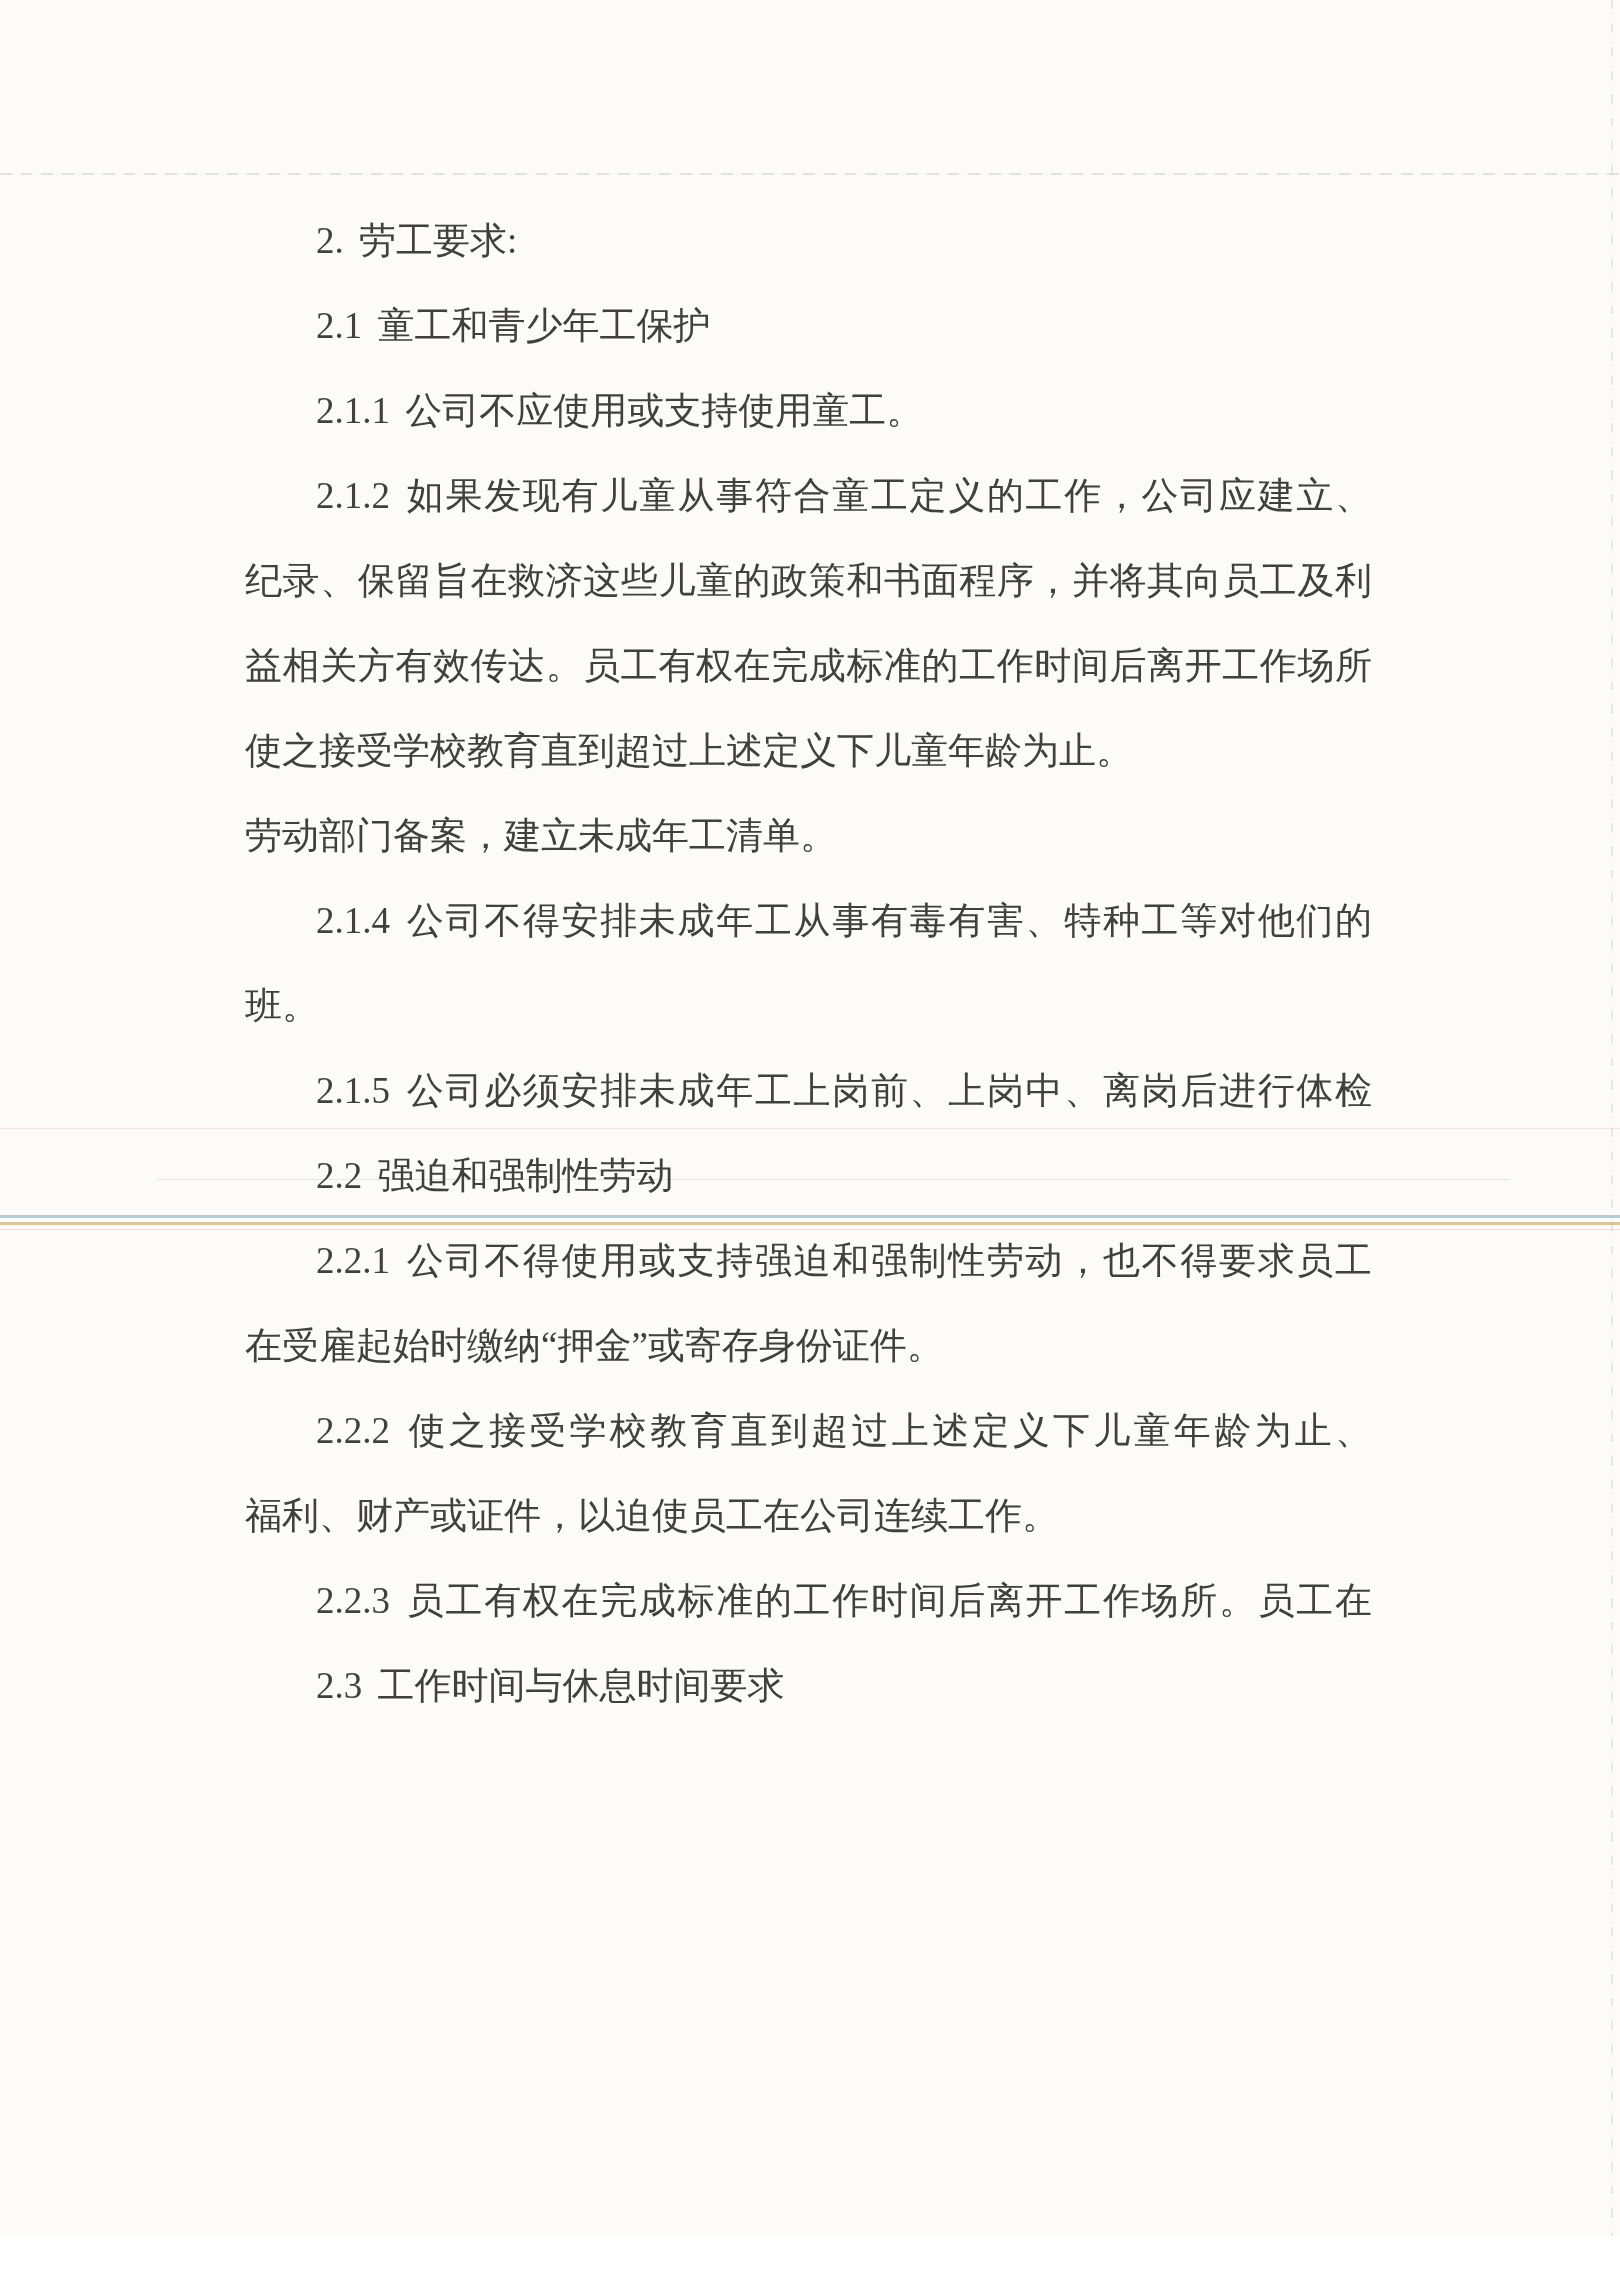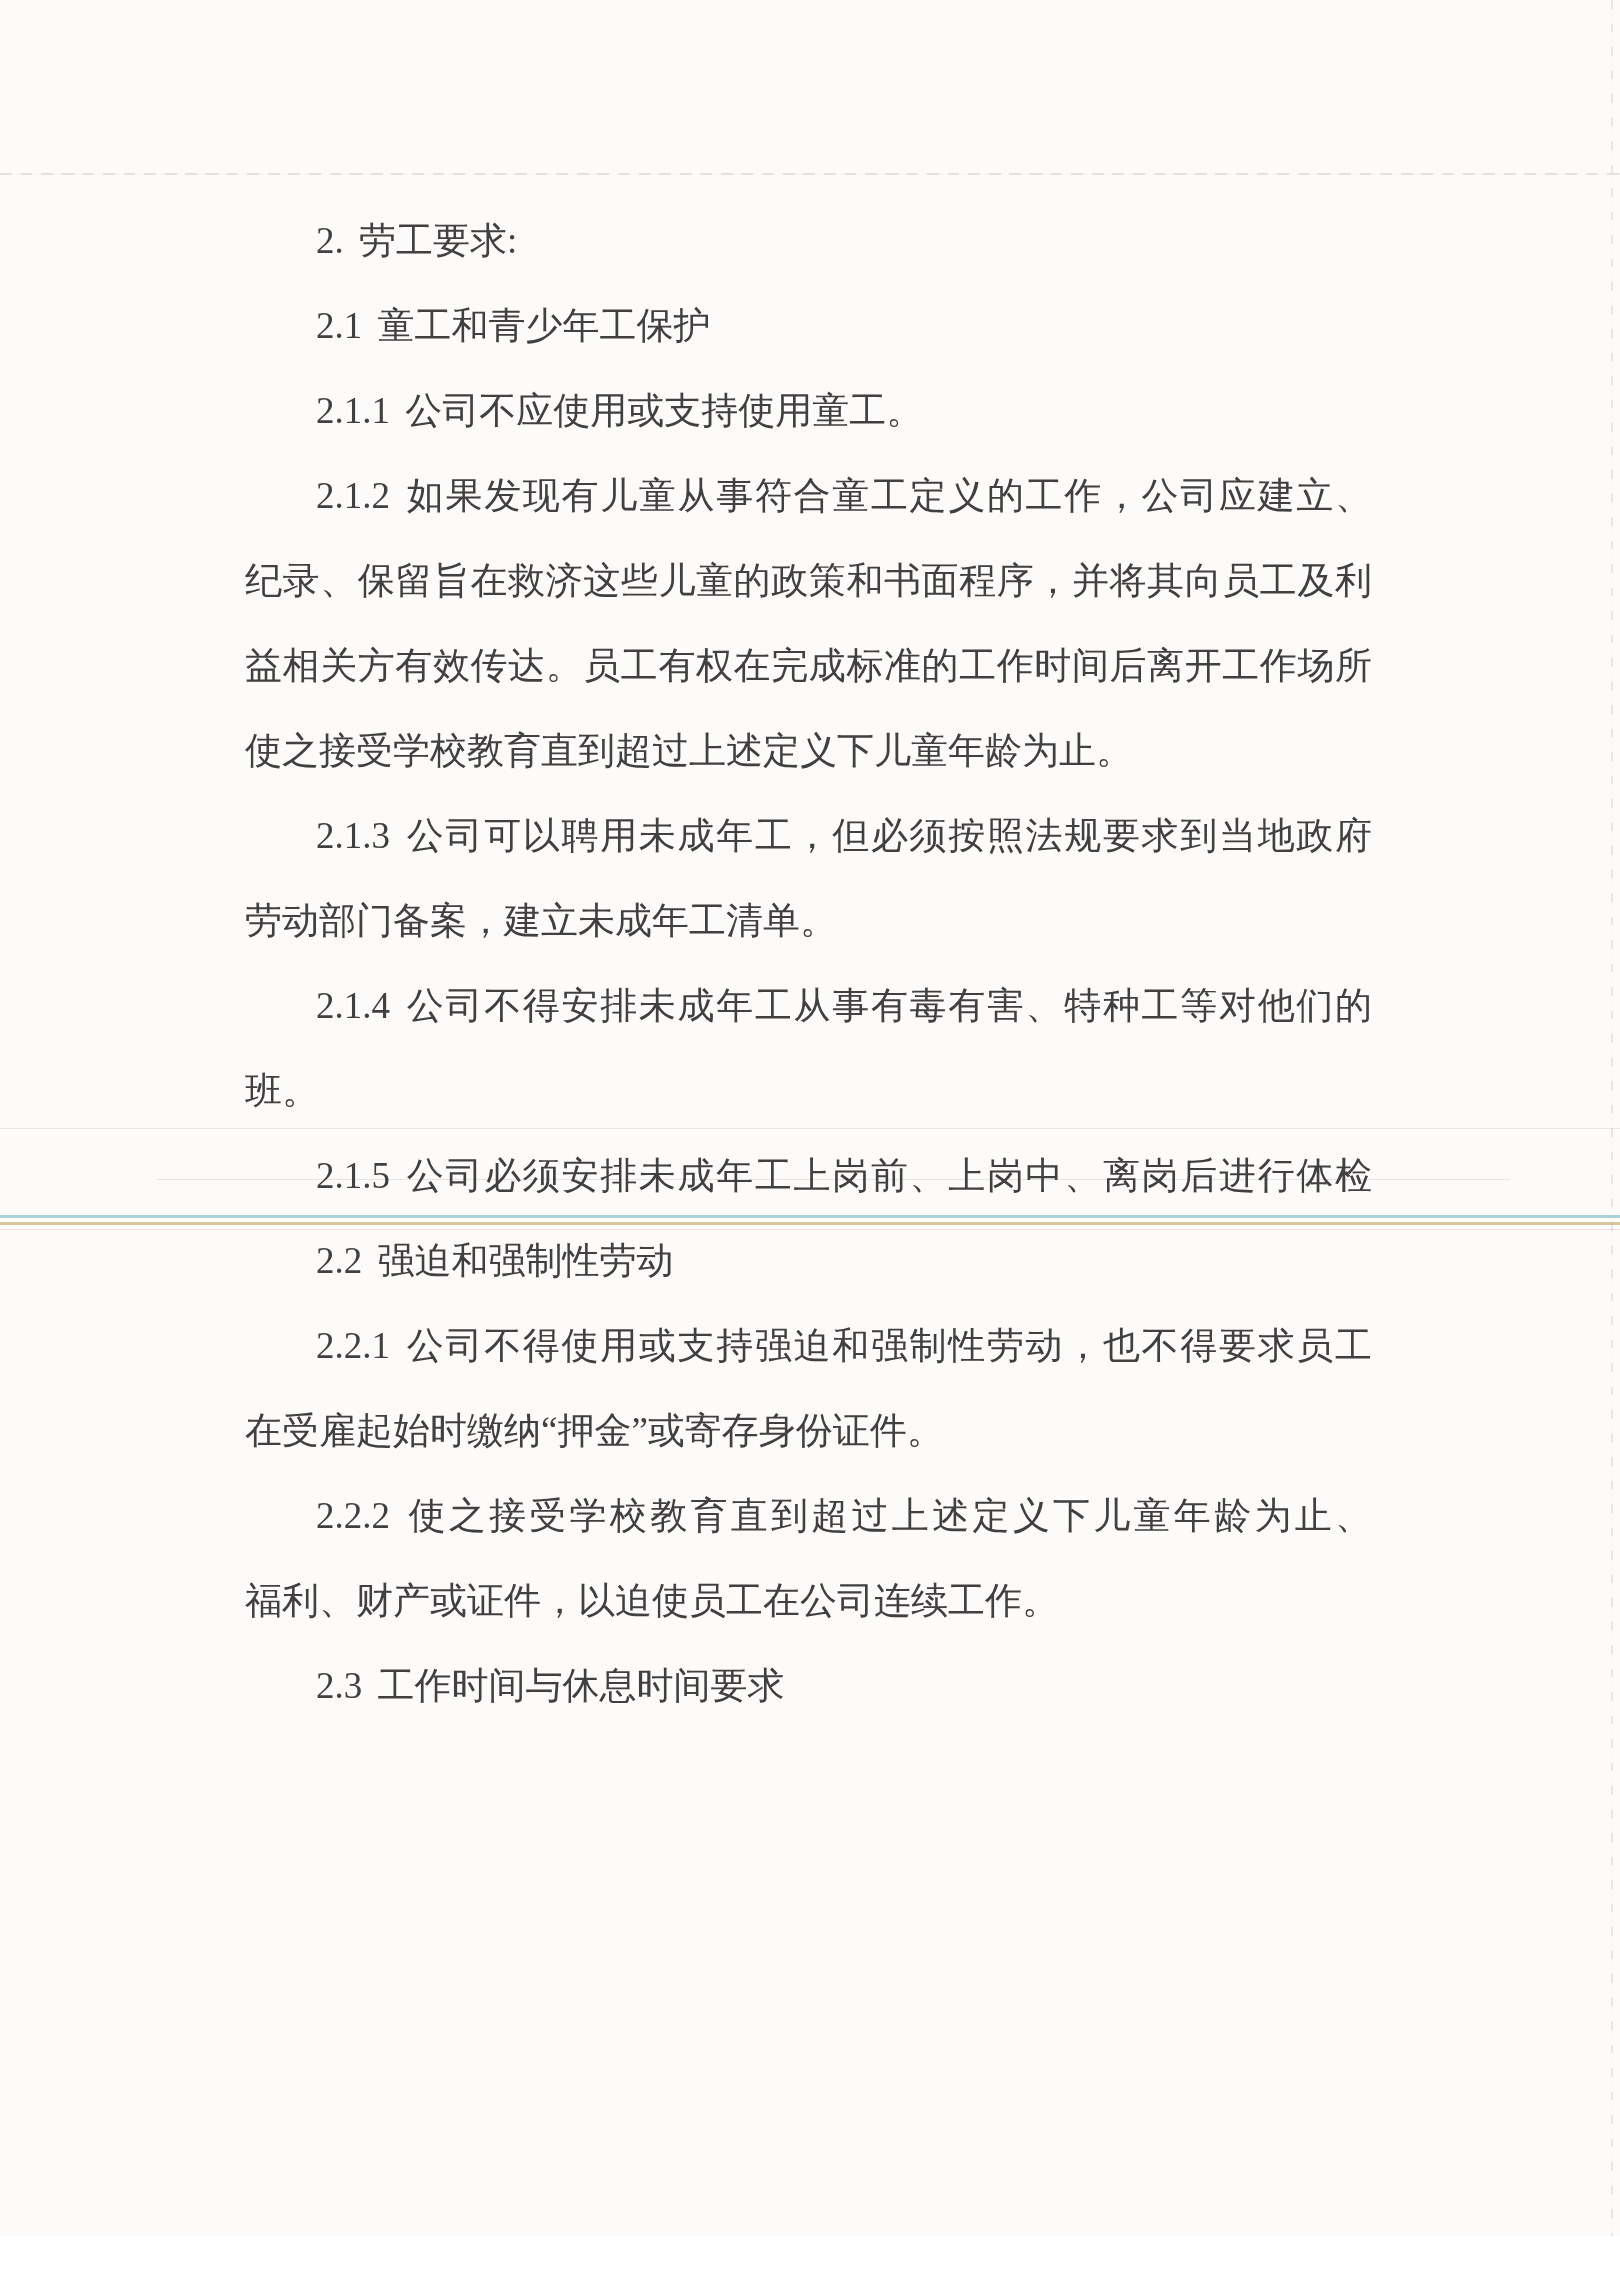--- a/index.html
+++ b/index.html
@@ -81,27 +81,27 @@
   <div class="artifact vline-right"></div>
 
   <div class="textblock">
       <div class="line indent">2. 劳工要求:</div>
       <div class="line indent">2.1 童工和青少年工保护</div>
       <div class="line indent">2.1.1 公司不应使用或支持使用童工。</div>
       <div class="line indent justify">2.1.2 如果发现有儿童从事符合童工定义的工作，公司应建立、</div>
       <div class="line justify">纪录、保留旨在救济这些儿童的政策和书面程序，并将其向员工及利</div>
       <div class="line justify">益相关方有效传达。员工有权在完成标准的工作时间后离开工作场所</div>
       <div class="line">使之接受学校教育直到超过上述定义下儿童年龄为止。</div>
-      <div class="line indent justify">2.1.3 公司可以聘用未成年工，但必须按照法规要求到当地政府</div>
       <div class="line">劳动部门备案，建立未成年工清单。</div>
       <div class="line indent justify">2.1.4 公司不得安排未成年工从事有毒有害、特种工等对他们的</div>
       <div class="line">班。</div>
       <div class="line indent justify">2.1.5 公司必须安排未成年工上岗前、上岗中、离岗后进行体检</div>
       <div class="line indent">2.2 强迫和强制性劳动</div>
       <div class="line indent justify">2.2.1 公司不得使用或支持强迫和强制性劳动，也不得要求员工</div>
       <div class="line">在受雇起始时缴纳“押金”或寄存身份证件。</div>
       <div class="line indent justify">2.2.2 使之接受学校教育直到超过上述定义下儿童年龄为止、</div>
       <div class="line">福利、财产或证件，以迫使员工在公司连续工作。</div>
+      <div class="line indent justify">2.2.3 员工有权在完成标准的工作时间后离开工作场所。员工在</div>
       <div class="line indent">2.3 工作时间与休息时间要求</div>
     </div>
 
 </div>
 
 
 </body></html>

